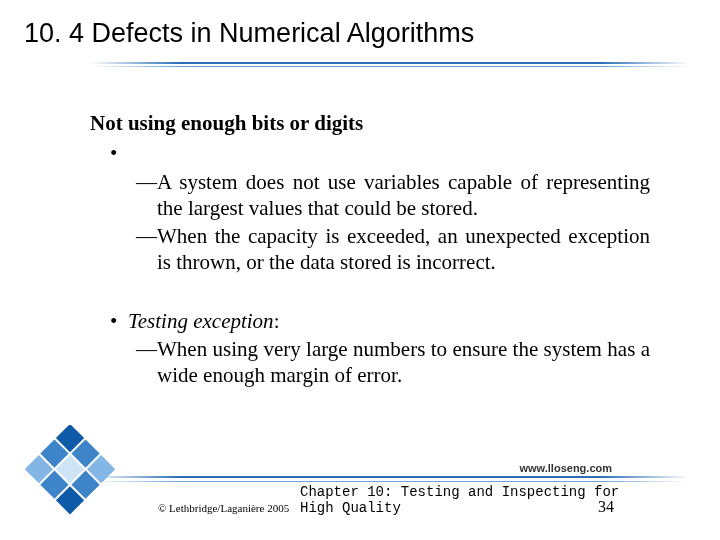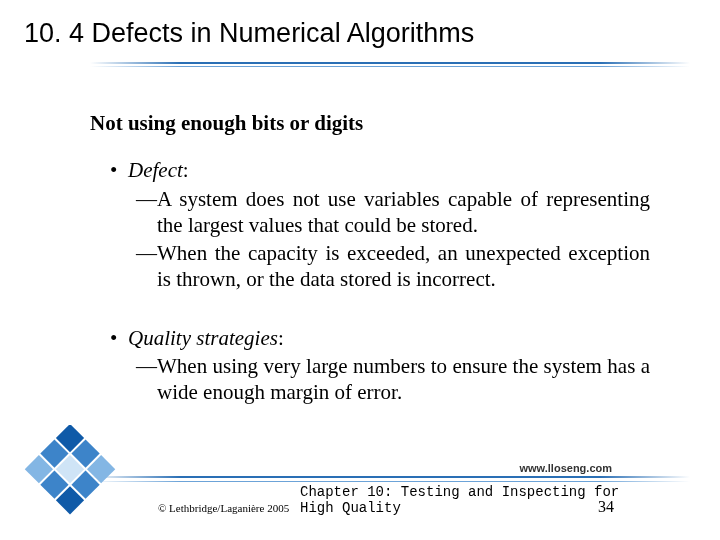--- a/index.html
+++ b/index.html
@@ -47,21 +47,21 @@
     top: 110px;
     left: 90px;
     width: 560px;
     font-size: 21px;
     color: #000;
     line-height: 1.25;
   }
   .heading-bold {
     font-weight: bold;
     font-family: "Times New Roman", Times, serif;
-    margin-bottom: 21px;
+    margin-bottom: 4px;
   }
   .bullet-row {
     display: flex;
     margin-left: 20px;
     margin-bottom: 2px;
   }
   .bullet-dot {
     width: 18px;
     flex-shrink: 0;
   }
@@ -147,39 +147,36 @@
 
   <div class="title">10. 4 Defects in Numerical Algorithms</div>
   <div class="title-underline"></div>
   <div class="title-underline2"></div>
 
   <div class="body">
     <div class="heading-bold">Not using enough bits or digits</div>
 
     <div class="bullet-row">
       <span class="bullet-dot">•</span>
-      <span>
-        <span class="bullet-label">Defect</span><span>:</span>
-      </span>
     </div>
     <div class="dash-row">
       <span class="dash">—</span>
       <span class="dash-text">A system does not use variables capable of representing the largest values that could be stored.</span>
     </div>
     <div class="dash-row">
       <span class="dash">—</span>
       <span class="dash-text">When the capacity is exceeded, an unexpected exception is thrown, or  the data stored is incorrect.</span>
     </div>
 
     <div class="section-gap"></div>
 
     <div class="bullet-row">
       <span class="bullet-dot">•</span>
       <span>
-        <span class="bullet-label">Quality strategies</span><span>:</span>
+        <span class="bullet-label">Testing exception</span><span>:</span>
       </span>
     </div>
     <div class="dash-row">
       <span class="dash">—</span>
       <span class="dash-text">When using very large numbers to ensure the system has a wide enough margin of error.</span>
     </div>
   </div>
 
   <div class="footer-line"></div>
   <div class="footer-line2"></div>

